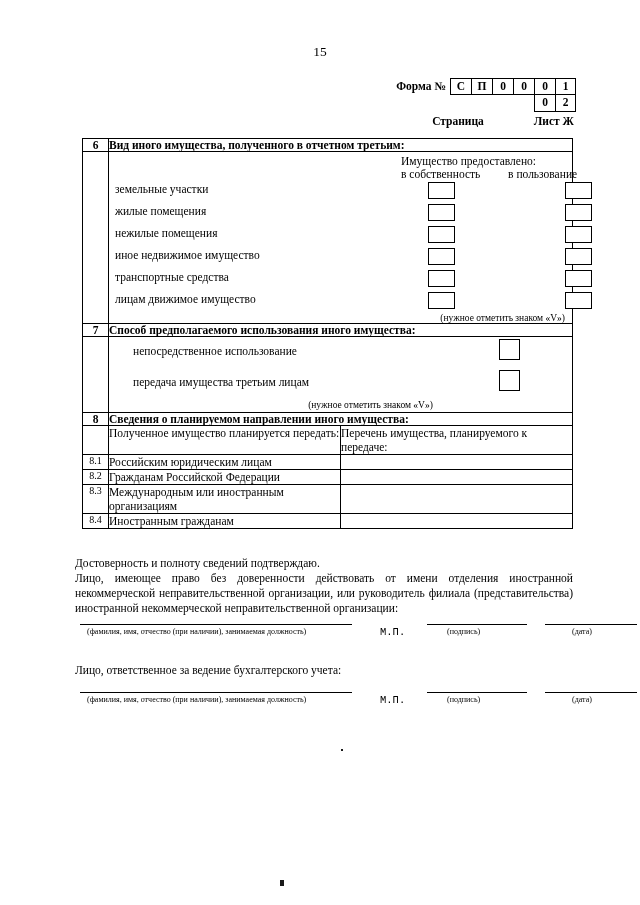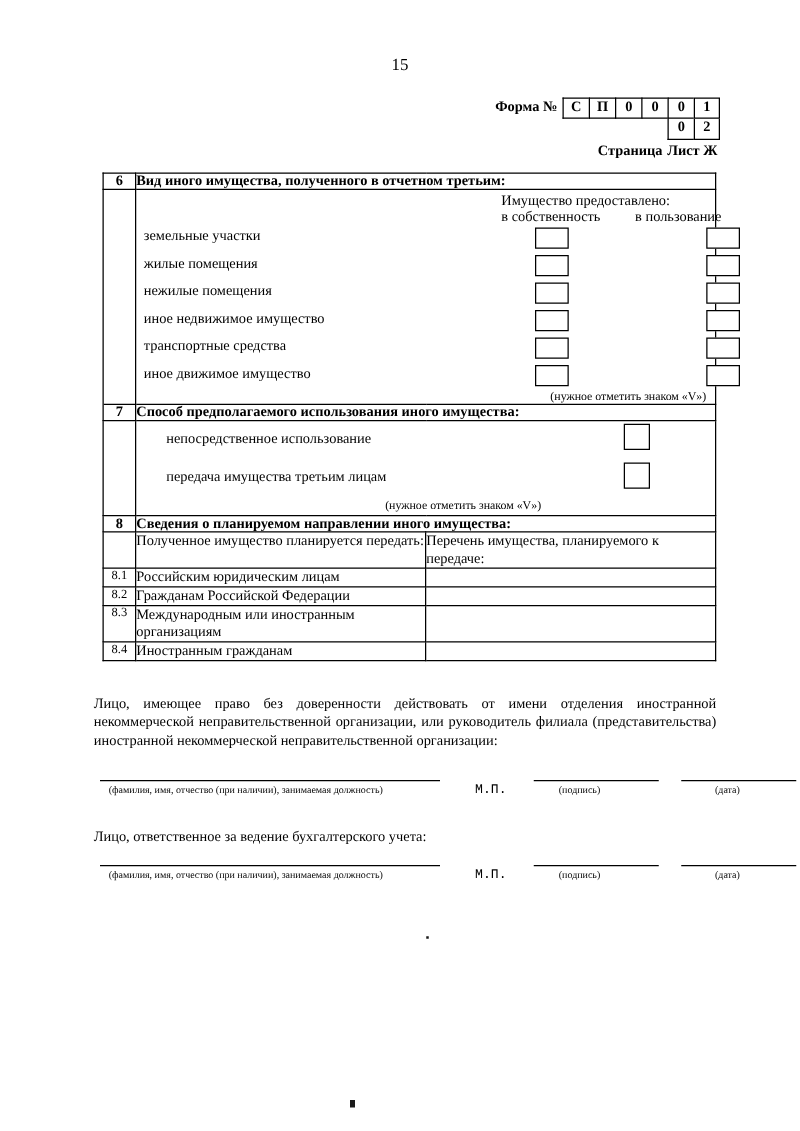--- a/index.html
+++ b/index.html
@@ -56,21 +56,21 @@
     border: 1px solid #000;
     border-right: none;
     font-size: 11.5px;
     font-weight: bold;
     text-align: center;
     line-height: 15px;
     box-sizing: border-box;
   }
   .fh-cell.last { border-right: 1px solid #000; }
   .fh-cell.noborder-top { border-top: none; }
-  .fh-row2 .fh-label { flex: 1 1 auto; text-align: right; margin-top: 36px; }
+  .fh-row2 .fh-label { flex: 1 1 auto; text-align: center; margin-top: 36px; }
   .sheet-label {
     text-align: right;
     font-size: 11.5px;
     font-weight: bold;
     margin-top: 3px;
     padding-right: 2px;
   }
 
   
   .main-table {
@@ -295,21 +295,21 @@
             <span class="s6-label">иное недвижимое имущество</span>
             <span class="checkbox cb-own"></span>
             <span class="checkbox cb-use"></span>
           </div>
           <div class="s6-row">
             <span class="s6-label">транспортные средства</span>
             <span class="checkbox cb-own"></span>
             <span class="checkbox cb-use"></span>
           </div>
           <div class="s6-row">
-            <span class="s6-label">иное движимое имущество</span>
+            <span class="s6-label">лицам движимое имущество</span>
             <span class="checkbox cb-own"></span>
             <span class="checkbox cb-use"></span>
           </div>
 
           <div class="note-v">(нужное отметить знаком «V»)</div>
         </td>
       </tr>
 
       <tr>
         <td class="num-col">7</td>
@@ -358,20 +358,21 @@
       <tr>
         <td class="num-col plain">8.4</td>
         <td class="s8-sub">Иностранным гражданам</td>
         <td class="s8-sub"></td>
       </tr>
 
     </tbody>
   </table>
 
   <div class="decl">
+    <p>Достоверность и полноту сведений подтверждаю.</p>
     <p class="justified">Лицо, имеющее право без доверенности действовать от имени отделения иностранной некоммерческой неправительственной организации, или руководитель филиала (представительства) иностранной некоммерческой неправительственной организации:</p>
   </div>
 
   <div class="sig-block" style="top:624px;">
     <div class="sig-rules">
       <div class="rule rule-name"></div>
       <div class="rule rule-sign"></div>
       <div class="rule rule-date"></div>
     </div>
     <div class="sig-labels">

